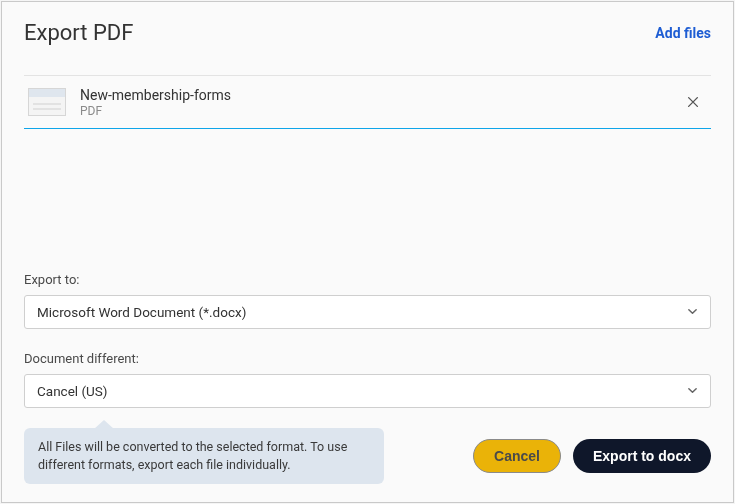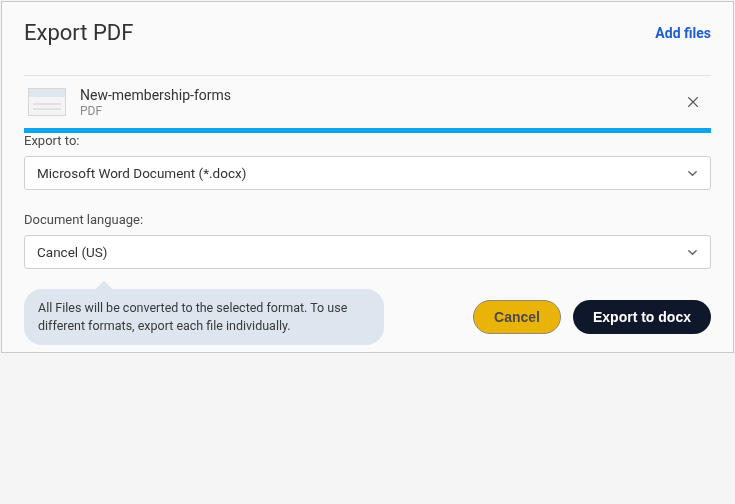--- a/index.html
+++ b/index.html
@@ -5,21 +5,21 @@
     * { box-sizing: border-box; margin: 0; padding: 0; }
     body {
       font-family: -apple-system, BlinkMacSystemFont, "Segoe UI", Roboto, Arial, sans-serif;
       background: #f5f5f5;
       width: 735px;
       height: 504px;
       overflow: hidden;
     }
     .dialog {
       width: 733px;
-      height: 352px;
+      height: 502px;
       margin: 1px;
       background: #fafafa;
       border: 1px solid #c9c9c9;
       display: flex;
       flex-direction: column;
       position: relative;
     }
     .header {
       display: flex;
       justify-content: space-between;
@@ -33,21 +33,21 @@
     }
     .add-files {
       color: #1e5dd3;
       font-size: 14px;
       font-weight: 700;
       cursor: pointer;
     }
     .file-list {
       margin: 22px 22px 0 22px;
       border-top: 1px solid #e3e3e3;
-      border-bottom: 5px solid #0ea5e9;
+      border-bottom: 1px solid #0ea5e9;
     }
     .file-row {
       display: flex;
       align-items: center;
       padding: 10px 4px;
     }
     .file-thumb {
       width: 38px;
       height: 28px;
       background: linear-gradient(to bottom, #dfe6ee 0 30%, #f4f4f4 30% 100%);
@@ -109,21 +109,21 @@
     .chevron svg { width: 11px; height: 11px; }
     .bottom-row {
       display: flex;
       align-items: center;
       padding: 10px 22px 18px 22px;
       gap: 16px;
     }
     .tip-bubble {
       position: relative;
       background: #dde5ee;
-      border-radius: 18px;
+      border-radius: 6px;
       padding: 10px 14px;
       font-size: 12.5px;
       color: #3a3a3a;
       line-height: 1.45;
       width: 360px;
     }
     .tip-bubble::before {
       content: "";
       position: absolute;
       top: -8px;
@@ -195,21 +195,21 @@
       <div class="select">
         <span>Microsoft Word Document (*.docx)</span>
         <span class="chevron">
           <svg viewBox="0 0 12 12">
               <path d="M2 4 L6 8 L10 4" stroke="#666" stroke-width="1.6" fill="none" stroke-linecap="round" stroke-linejoin="round"></path>
             </svg>
         </span>
       </div>
     </div>
     <div class="control-col">
-      <div class="control-label">Document language:</div>
+      <div class="control-label">Document different:</div>
       <div class="select">
         <span>Cancel (US)</span>
         <span class="chevron">
           <svg viewBox="0 0 12 12">
               <path d="M2 4 L6 8 L10 4" stroke="#666" stroke-width="1.6" fill="none" stroke-linecap="round" stroke-linejoin="round"></path>
             </svg>
         </span>
       </div>
     </div>
   </div>

